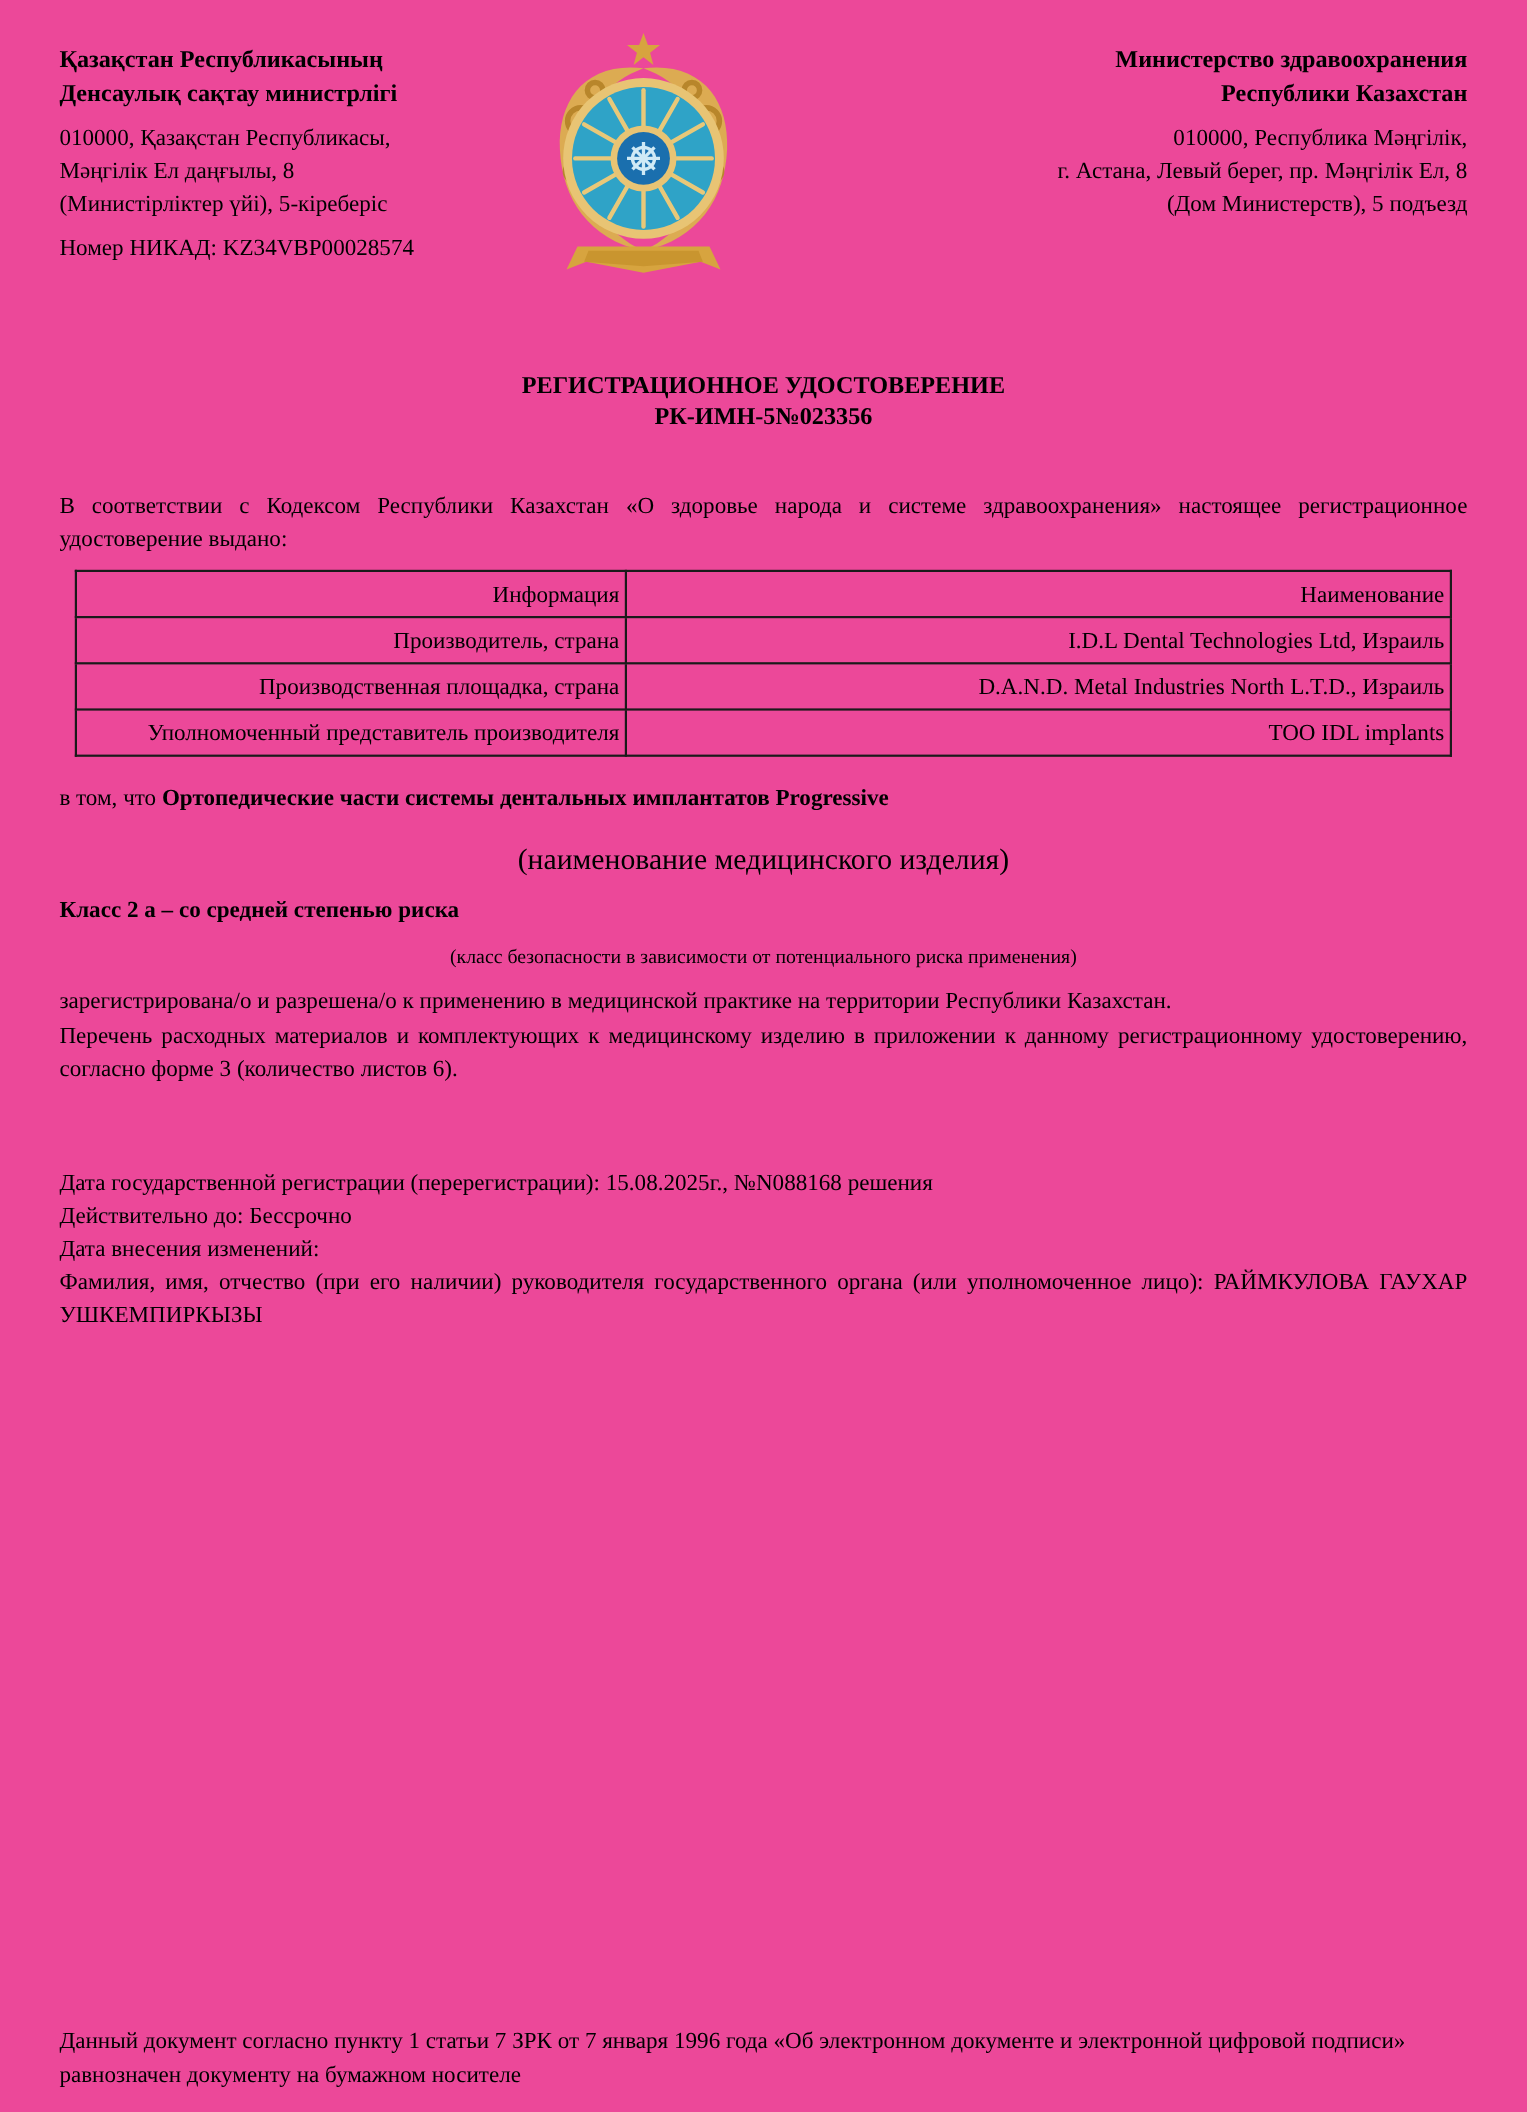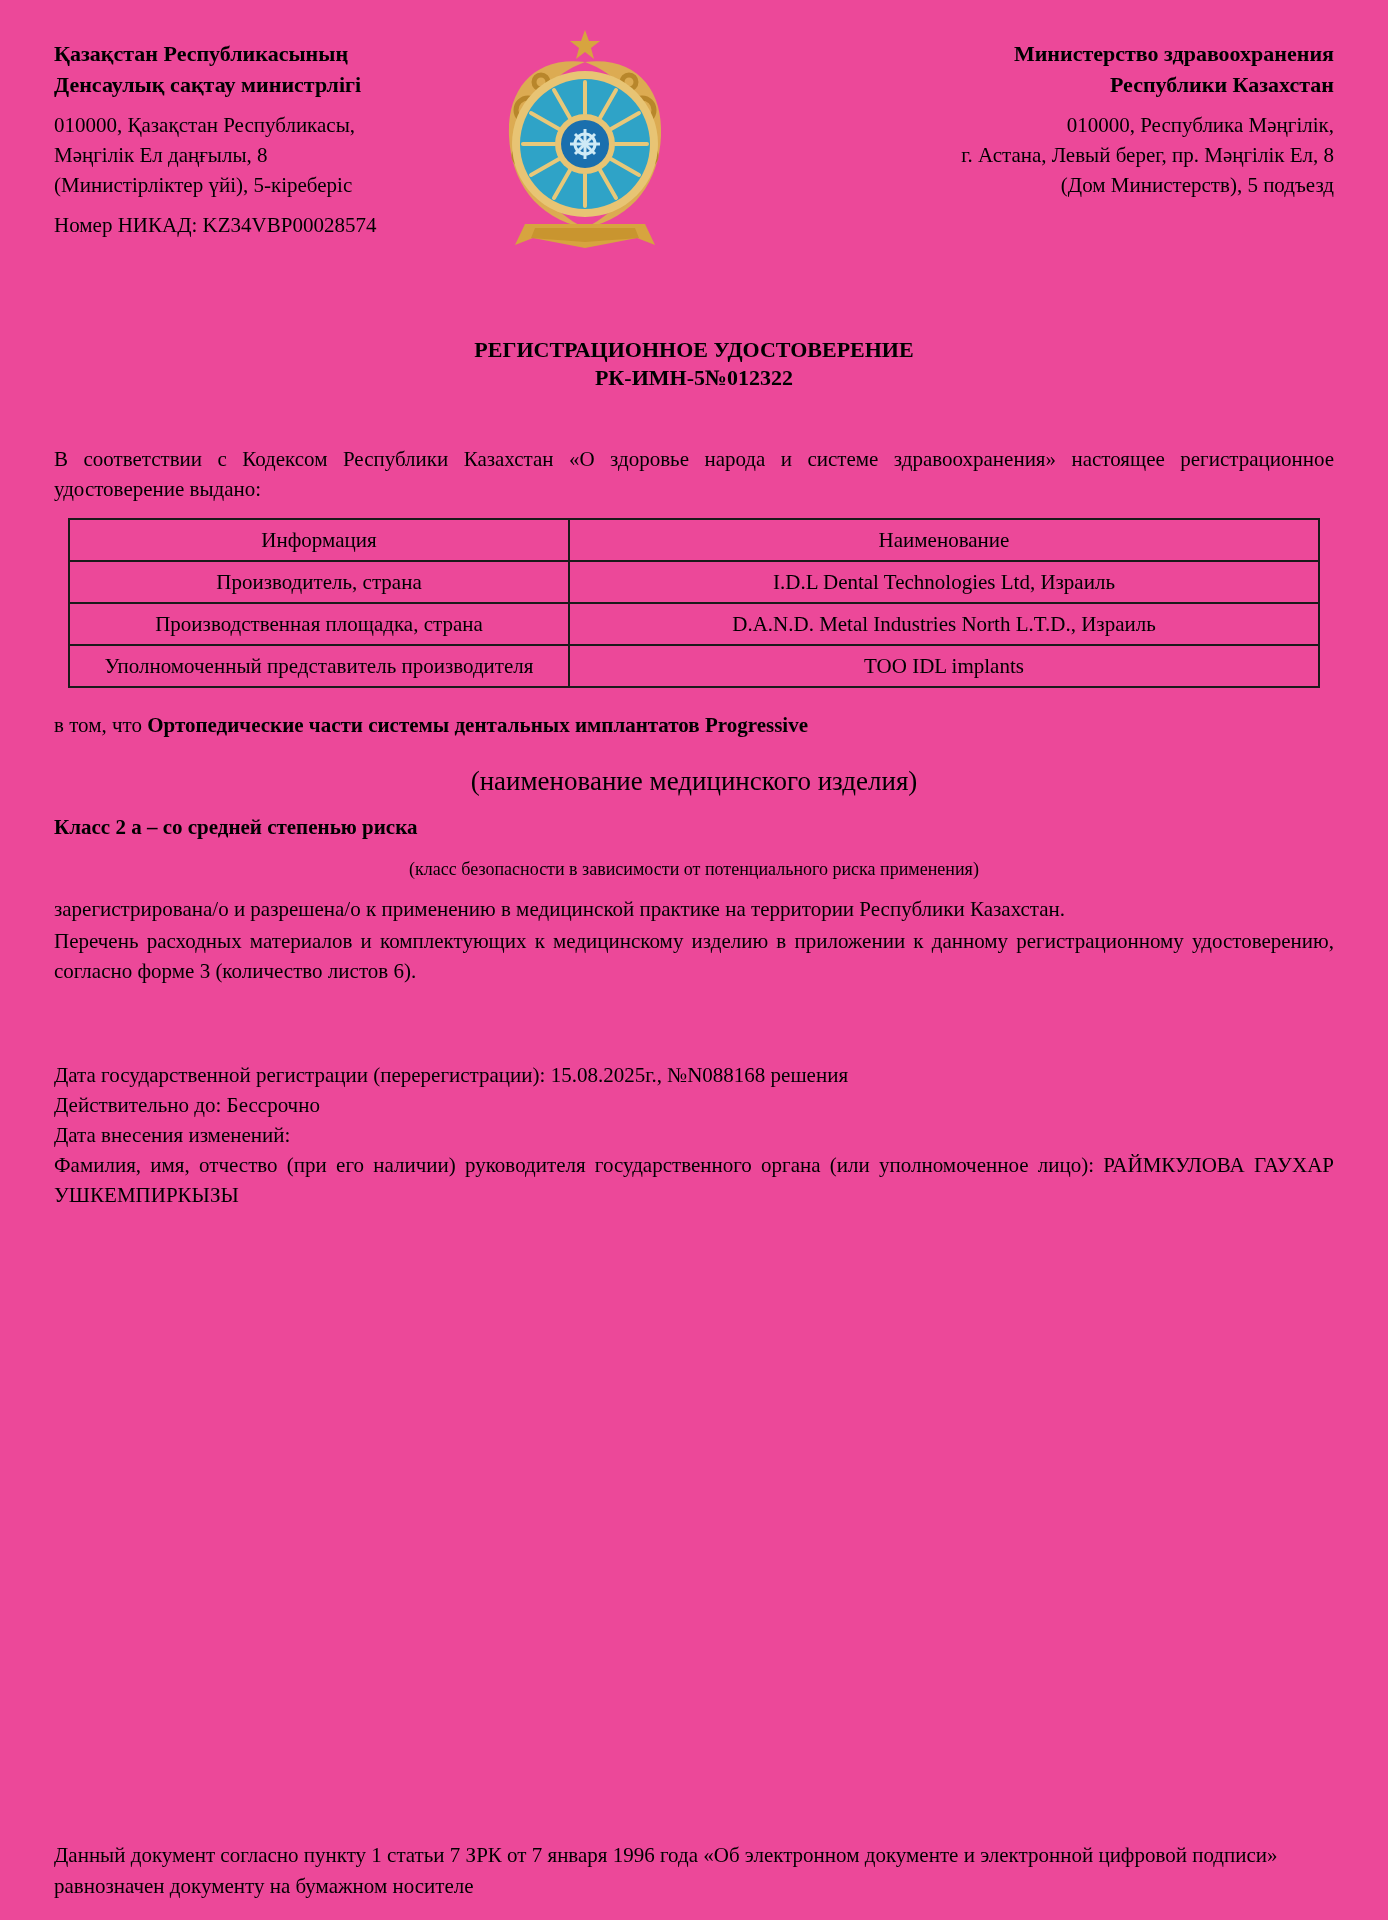--- a/index.html
+++ b/index.html
@@ -38,21 +38,21 @@
     margin: 14px 14px 0 14px;
     width: calc(100% - 28px);
     table-layout: fixed;
   }
   table.reg-table td {
     border: 2px solid #1a1a1a;
     font-size: 21px;
     line-height: 26px;
     padding: 7px 5px;
     font-weight: normal;
-    text-align: center;
+    text-align: right;
     vertical-align: middle;
   }
   td.col-label { width: 40%; }
 
   
   .statement       { font-size: 21px; line-height: 30px; }
   .device-line     { margin-top: 22px; }
   .caption-center  { margin-top: 26px; text-align: center; font-size: 27px; line-height: 30px; }
   .risk-class      { margin-top: 16px; font-weight: bold; font-size: 21px; line-height: 30px; }
   .risk-caption    { margin-top: 12px; text-align: center; font-size: 18px; line-height: 30px; }
@@ -151,21 +151,21 @@
         <div>
           <div class="addr-line">010000, Республика Мәңгілік,</div>
           <div class="addr-line">г. Астана, Левый берег, пр. Мәңгілік Ел, 8</div>
           <div class="addr-line">(Дом Министерств), 5 подъезд</div>
         </div>
       </div>
     </div>
 
     <div class="doc-title">
       <div>РЕГИСТРАЦИОННОЕ УДОСТОВЕРЕНИЕ</div>
-      <div>РК-ИМН-5№012322</div>
+      <div>РК-ИМН-5№023356</div>
     </div>
 
     <p class="intro">В соответствии с Кодексом Республики Казахстан «О здоровье народа и системе здравоохранения» настоящее регистрационное удостоверение выдано:</p>
 
     <table class="reg-table">
       <tbody>
         <tr>
           <td class="col-label">Информация</td>
           <td>Наименование</td>
         </tr>

